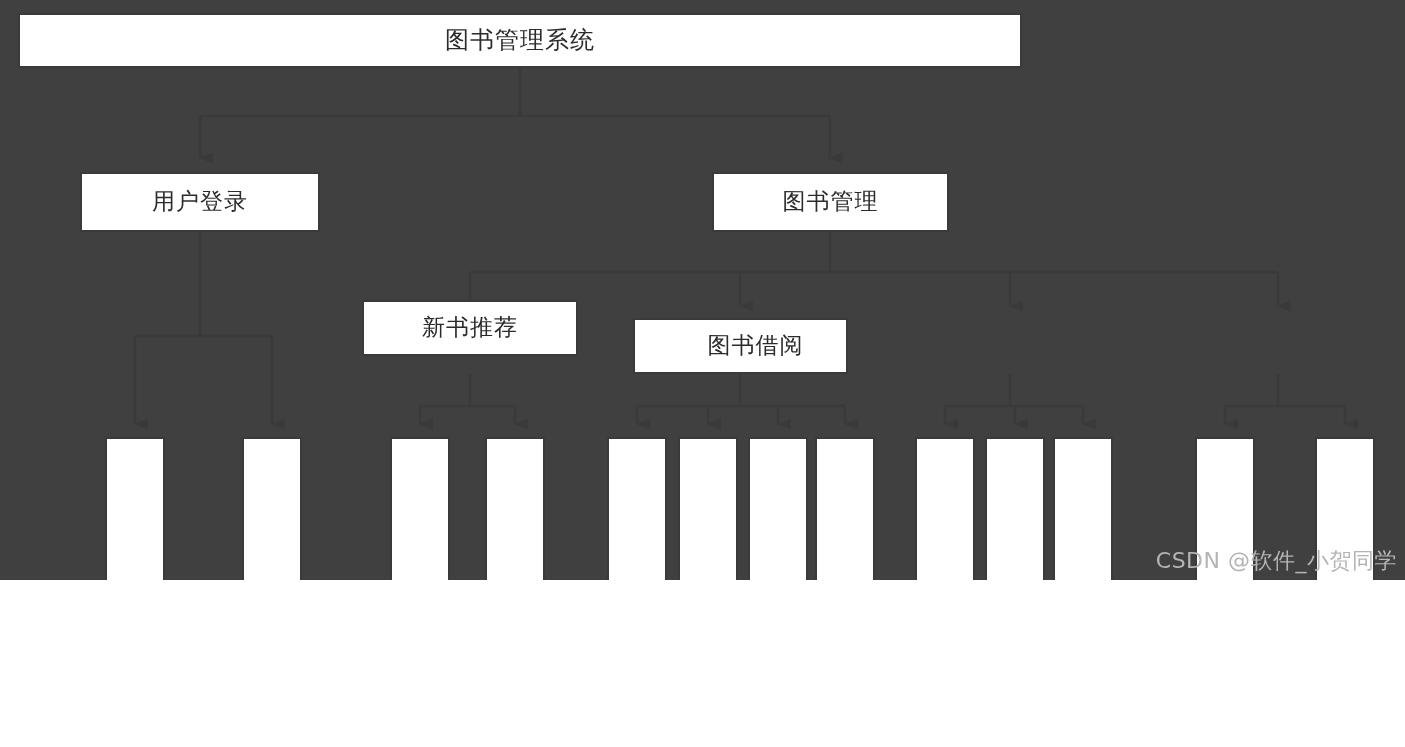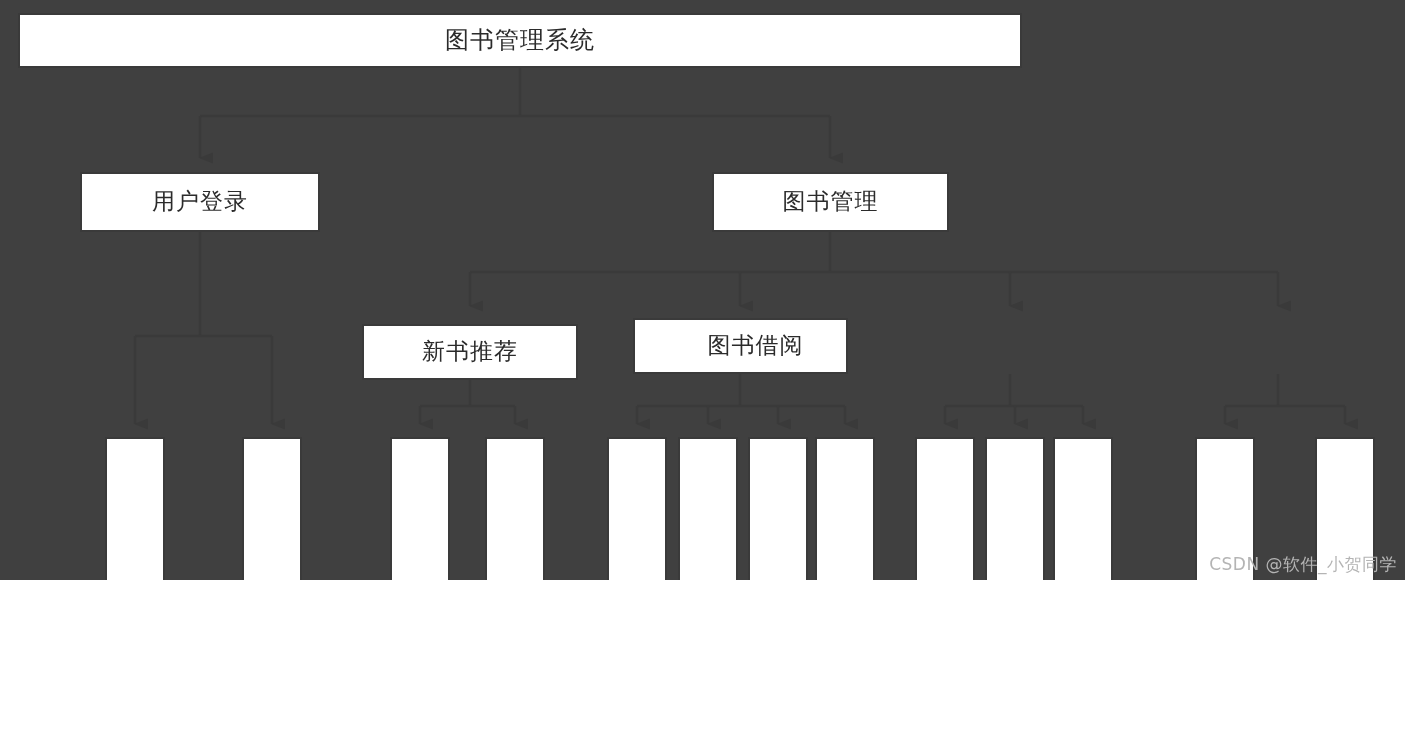--- a/index.html
+++ b/index.html
@@ -55,21 +55,21 @@
     align-items: flex-start;
     justify-content: center;
   }
   .node-v.v-centered {
     align-items: center;
   }
   .watermark {
     position: absolute;
     right: 8px;
     bottom: 4px;
-    font-size: 17px;
+    font-size: 22px;
     color: #b4b4b4;
     white-space: nowrap;
     z-index: 3;
     letter-spacing: 0.5px;
   }
 </style>
 </head>
 <body>
 
 <div id="canvas">
@@ -122,21 +122,21 @@
       <path d="M1225 406 L1225 424" marker-end="url(#arr)"></path>
       <path d="M1345 406 L1345 424" marker-end="url(#arr)"></path>
     </g>
   </svg>
 
   <div class="node node-h node-root" style="left:18px; top:13px; width:1004px; height:55px;">图书管理系统</div>
 
   <div class="node node-h" style="left:80px; top:172px; width:240px; height:60px;">用户登录</div>
   <div class="node node-h" style="left:712px; top:172px; width:237px; height:60px;">图书管理</div>
 
-  <div class="node node-h" style="left:362px; top:324px; width:216px; height:56px;">新书推荐</div>
+  <div class="node node-h" style="left:362px; top:300px; width:216px; height:56px;">新书推荐</div>
   <div class="node node-h" style="left:633px; top:318px; width:215px; height:56px;padding-left:30px;">图书借阅</div>
 
   <div class="node node-v v-centered" style="left:105px; top:437px; width:60px; height:297px;">用户登录</div>
   <div class="node node-v v-centered" style="left:242px; top:437px; width:60px; height:297px;">注销登录</div>
 
   <div class="node node-v v-centered" style="left:390px; top:437px; width:60px; height:297px;">查询图书</div>
   <div class="node node-v v-centered" style="left:485px; top:437px; width:60px; height:297px;">借阅图书</div>
 
   <div class="node node-v v-centered" style="left:607px; top:437px; width:60px; height:297px;">查询图书</div>
   <div class="node node-v" style="left:678px; top:437px; width:60px; height:297px;">新增图书（管理员）</div>

